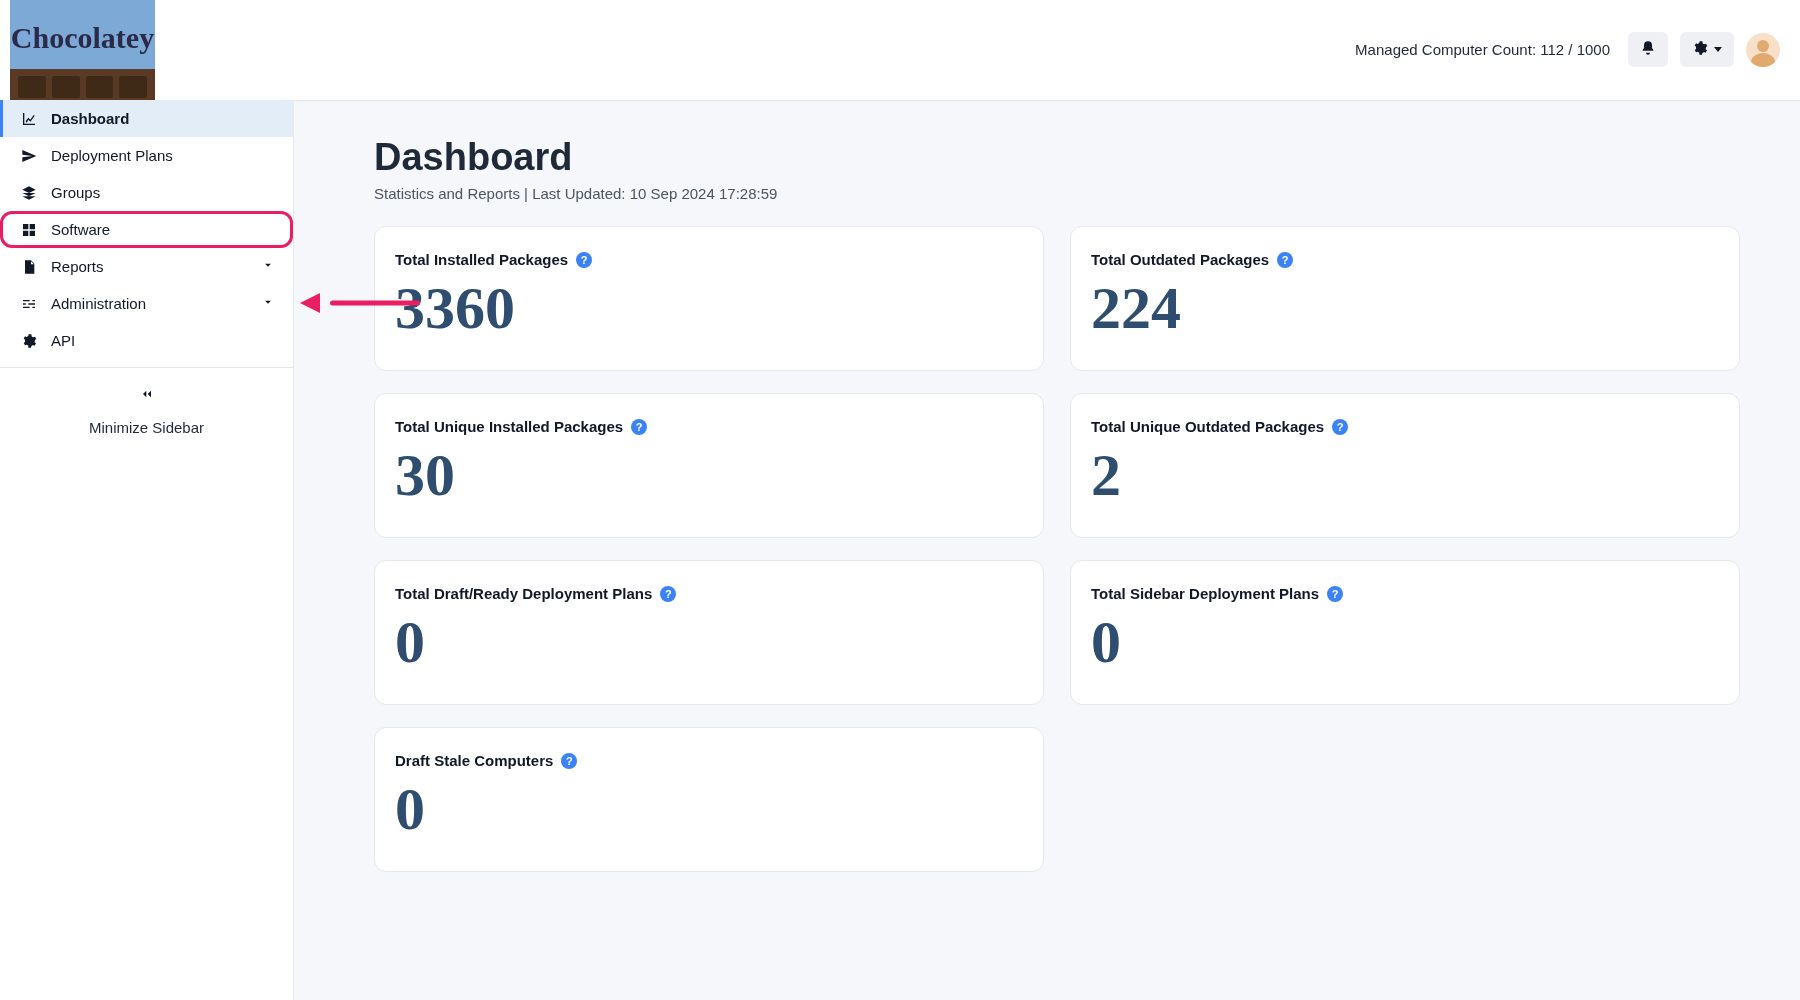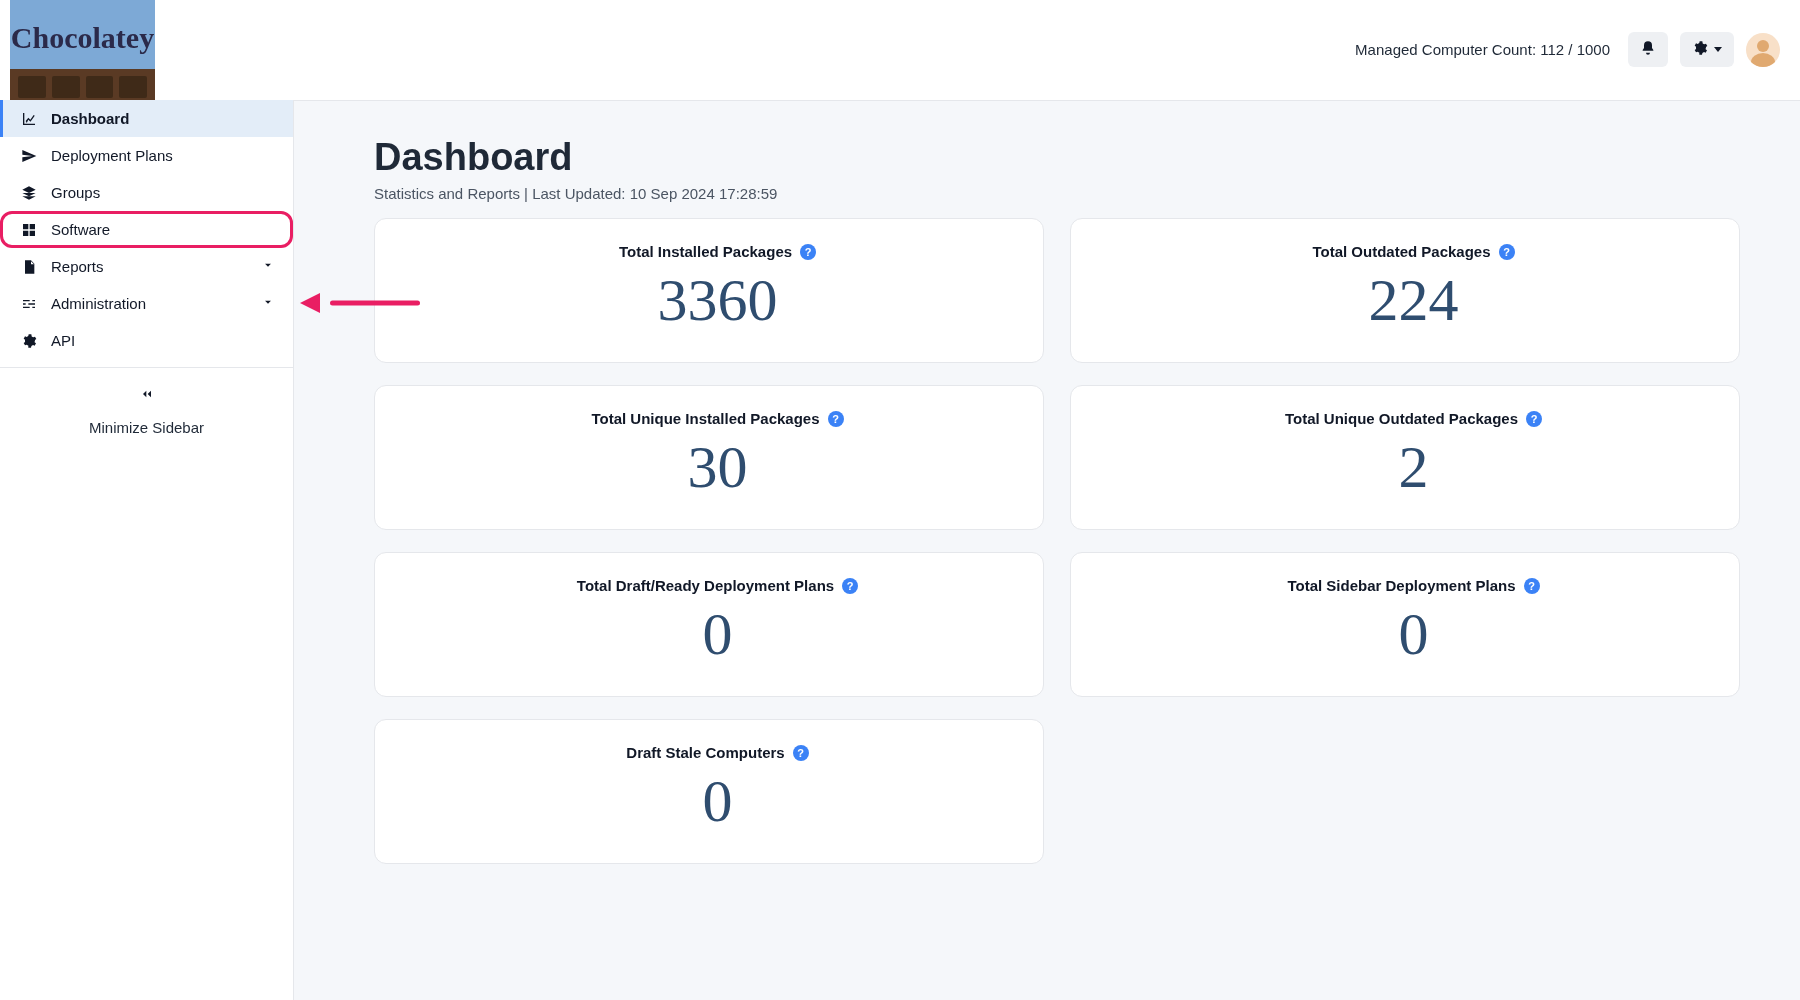--- a/index.html
+++ b/index.html
@@ -175,34 +175,33 @@
     border-top: 1px solid var(--card-border);
   }
   .page-title {
     font-size: 38px;
     font-weight: 800;
     margin: 0 0 6px 0;
   }
   .subtitle {
     font-size: 15px;
     color: #4b5563;
-    margin-bottom: 16px;
+    margin-bottom: 24px;
   }
 
   .grid {
     display: grid;
     grid-template-columns: 1fr 1fr;
     gap: 22px 26px;
   }
   .card {
     background: #ffffff;
     border: 1px solid var(--card-border);
     border-radius: 12px;
-    padding: 24px 20px 30px 37px;
-    text-align: center;
+    padding: 24px 20px 30px 20px;
   }
   .card-title {
     font-size: 15px;
     font-weight: 700;
     color: #111827;
     display: inline-flex;
     align-items: center;
     gap: 8px;
   }
   .help-dot {
@@ -212,21 +211,21 @@
     color: #ffffff;
     font-size: 11px;
     font-weight: 700;
     display: inline-flex;
     align-items: center;
     justify-content: center;
   }
   .card-value {
     font-family: Georgia, "Times New Roman", serif;
     font-size: 60px;
-    font-weight: 400;
+    font-weight: 700;
     color: var(--accent);
     margin-top: 8px;
     line-height: 1.05;
   }
 
   
   .annotation-arrow {
     position: absolute;
     left: 300px;
     top: 291px;

